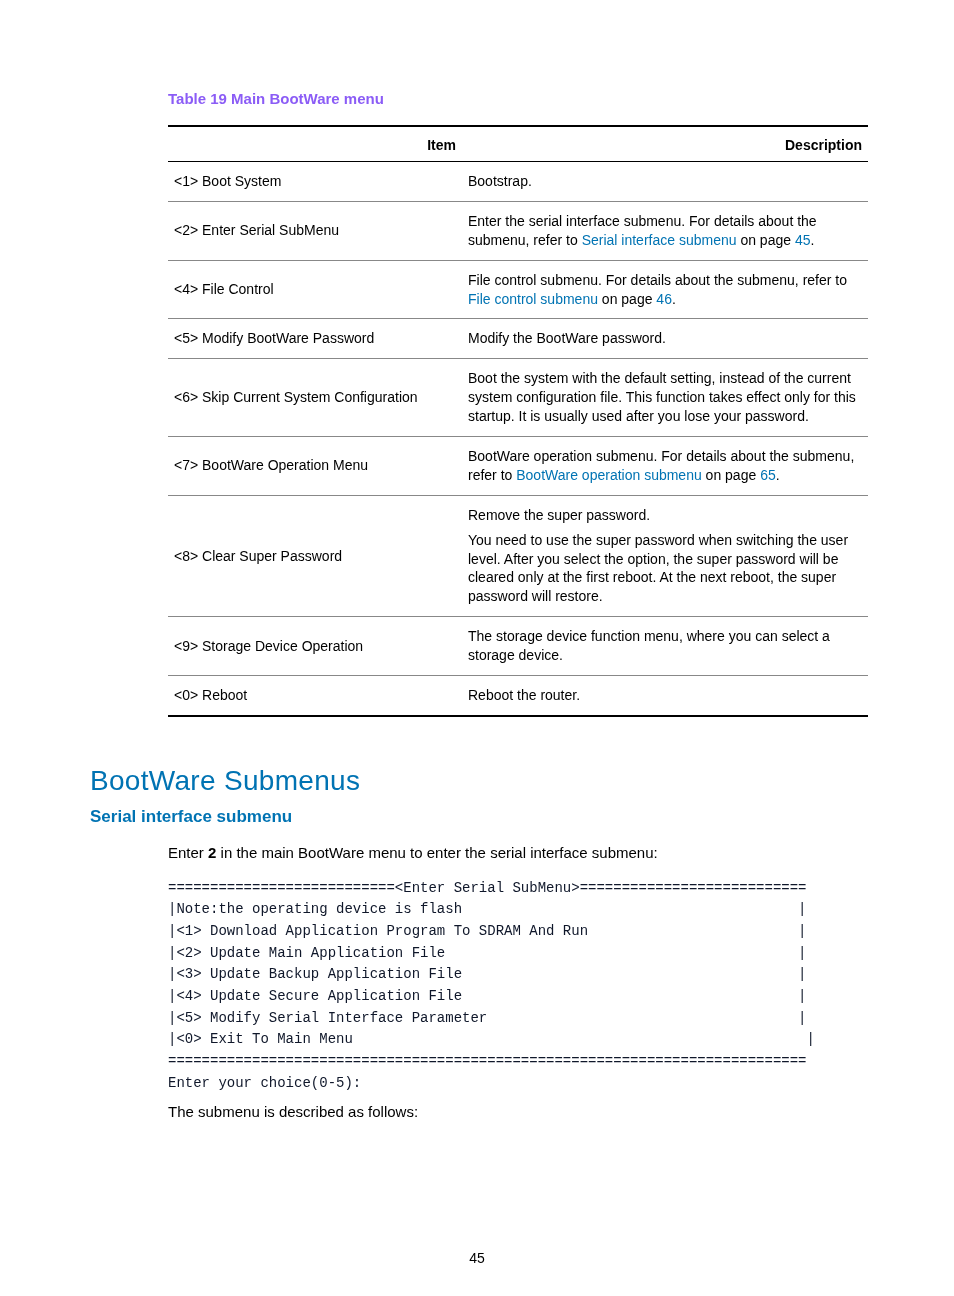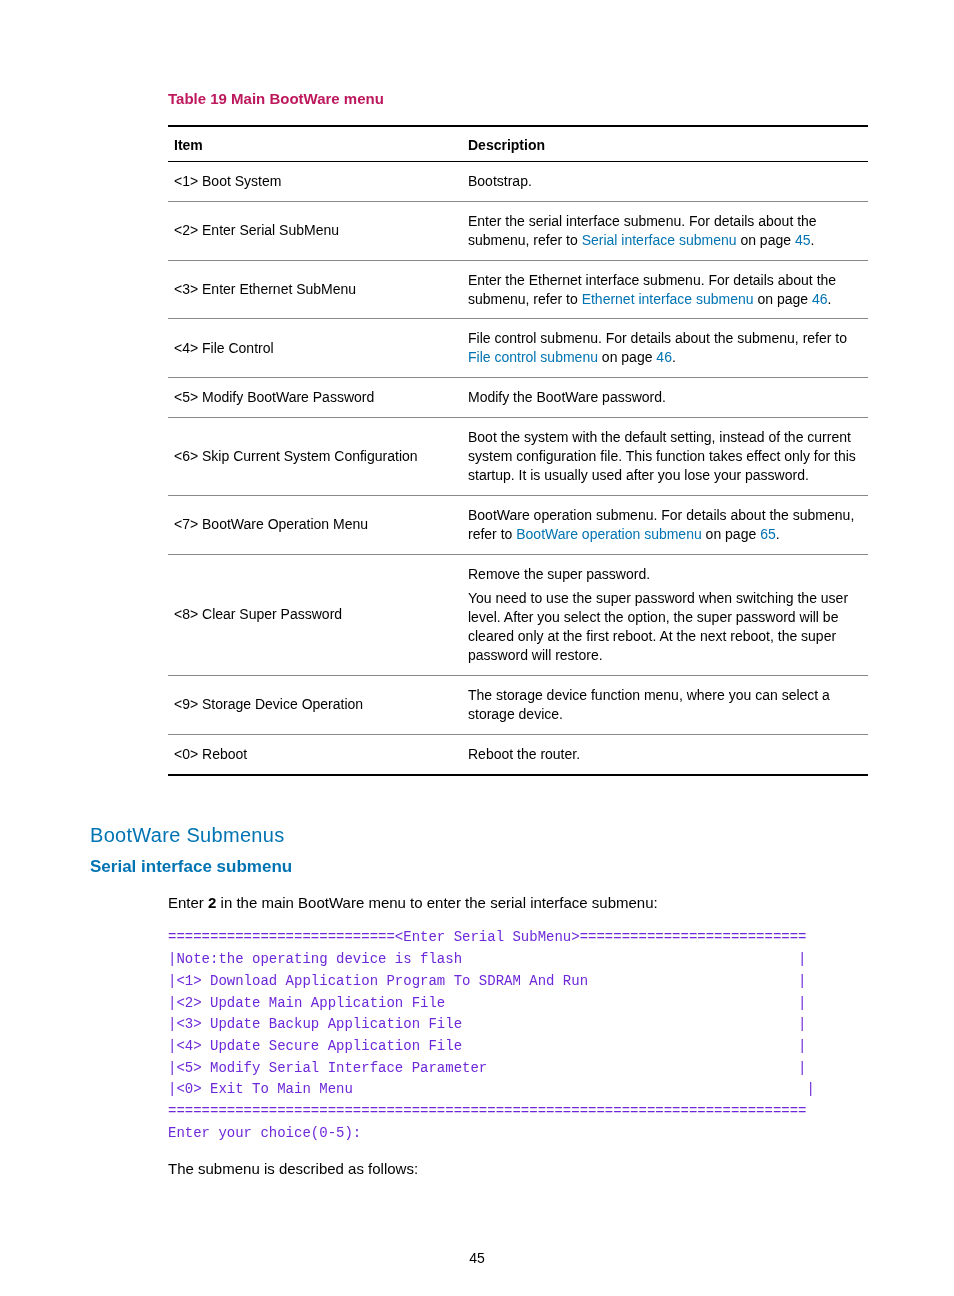--- a/index.html
+++ b/index.html
@@ -11,33 +11,33 @@
     color: #000;
   }
   .page {
     width: 954px;
     min-height: 1296px;
     box-sizing: border-box;
     padding: 90px 90px 40px 90px;
     position: relative;
   }
   .table-caption {
-    color: #be185d;
+    color: #8b5cf6;
     font-size: 15px;
     font-weight: 600;
     margin: 0 0 18px 78px;
   }
   table.bootware {
     width: 700px;
     margin-left: 78px;
     border-collapse: collapse;
     font-size: 14px;
   }
   table.bootware thead th {
-    text-align: left;
+    text-align: right;
     font-weight: 600;
     padding: 10px 6px 8px 6px;
     border-top: 2px solid #000;
     border-bottom: 1.5px solid #000;
   }
   table.bootware td {
     padding: 10px 6px;
     vertical-align: middle;
     border-bottom: 1px solid #888;
     line-height: 1.35;
@@ -48,21 +48,21 @@
   .col-item { width: 42%; }
   .col-desc { width: 58%; }
   .desc-para { margin: 0 0 6px 0; }
   .desc-para:last-child { margin-bottom: 0; }
   a.xref {
     color: #0073b3;
     text-decoration: none;
     cursor: pointer;
   }
   h1.section {
-    font-size: 20px;
+    font-size: 28px;
     font-weight: 400;
     color: #0073b3;
     margin: 48px 0 10px 0;
     letter-spacing: 0.3px;
   }
   h2.subsection {
     font-size: 17px;
     font-weight: 600;
     color: #0073b3;
     margin: 6px 0 12px 0;
@@ -74,21 +74,21 @@
     margin-bottom: 14px;
     text-align: justify;
   }
   .body-text .bold { font-weight: 700; }
   pre.terminal {
     font-family: "Courier New", monospace;
     font-size: 14px;
     margin: 0 0 0 78px;
     white-space: pre;
     line-height: 1.55;
-    color: #6d28d9;
+    color: #0f172a;
   }
   .page-number {
     position: absolute;
     bottom: 30px;
     left: 0;
     width: 100%;
     text-align: center;
     font-size: 14px;
   }
 </style>
@@ -110,26 +110,20 @@
         <tr>
           <td class="col-item">&lt;1&gt; Boot System</td>
           <td class="col-desc">
             <div class="desc-para">Bootstrap.</div>
           </td>
         </tr>
         <tr>
           <td class="col-item">&lt;2&gt; Enter Serial SubMenu</td>
           <td class="col-desc">
             <div class="desc-para">Enter the serial interface submenu. For details about the submenu, refer to <a class="xref">Serial interface submenu</a> on page <a class="xref">45</a>.</div>
-          </td>
-        </tr>
-        <tr>
-          <td class="col-item">&lt;3&gt; Enter Ethernet SubMenu</td>
-          <td class="col-desc">
-            <div class="desc-para">Enter the Ethernet interface submenu. For details about the submenu, refer to <a class="xref">Ethernet interface submenu</a> on page <a class="xref">46</a>.</div>
           </td>
         </tr>
         <tr>
           <td class="col-item">&lt;4&gt; File Control</td>
           <td class="col-desc">
             <div class="desc-para">File control submenu. For details about the submenu, refer to <a class="xref">File control submenu</a> on page <a class="xref">46</a>.</div>
           </td>
         </tr>
         <tr>
           <td class="col-item">&lt;5&gt; Modify BootWare Password</td>
@@ -183,16 +177,16 @@
 |Note:the operating device is flash                                        |
 |&lt;1&gt; Download Application Program To SDRAM And Run                         |
 |&lt;2&gt; Update Main Application File                                          |
 |&lt;3&gt; Update Backup Application File                                        |
 |&lt;4&gt; Update Secure Application File                                        |
 |&lt;5&gt; Modify Serial Interface Parameter                                     |
 |&lt;0&gt; Exit To Main Menu                                                      |
 ============================================================================
 Enter your choice(0-5):</pre>
 
-  <p class="body-text" style="margin-top:14px;">The submenu is described as follows:</p>
+  <p class="body-text" style="margin-top:6px;">The submenu is described as follows:</p>
 
   <div class="page-number">45</div>
 </div>
 
 </body></html>

